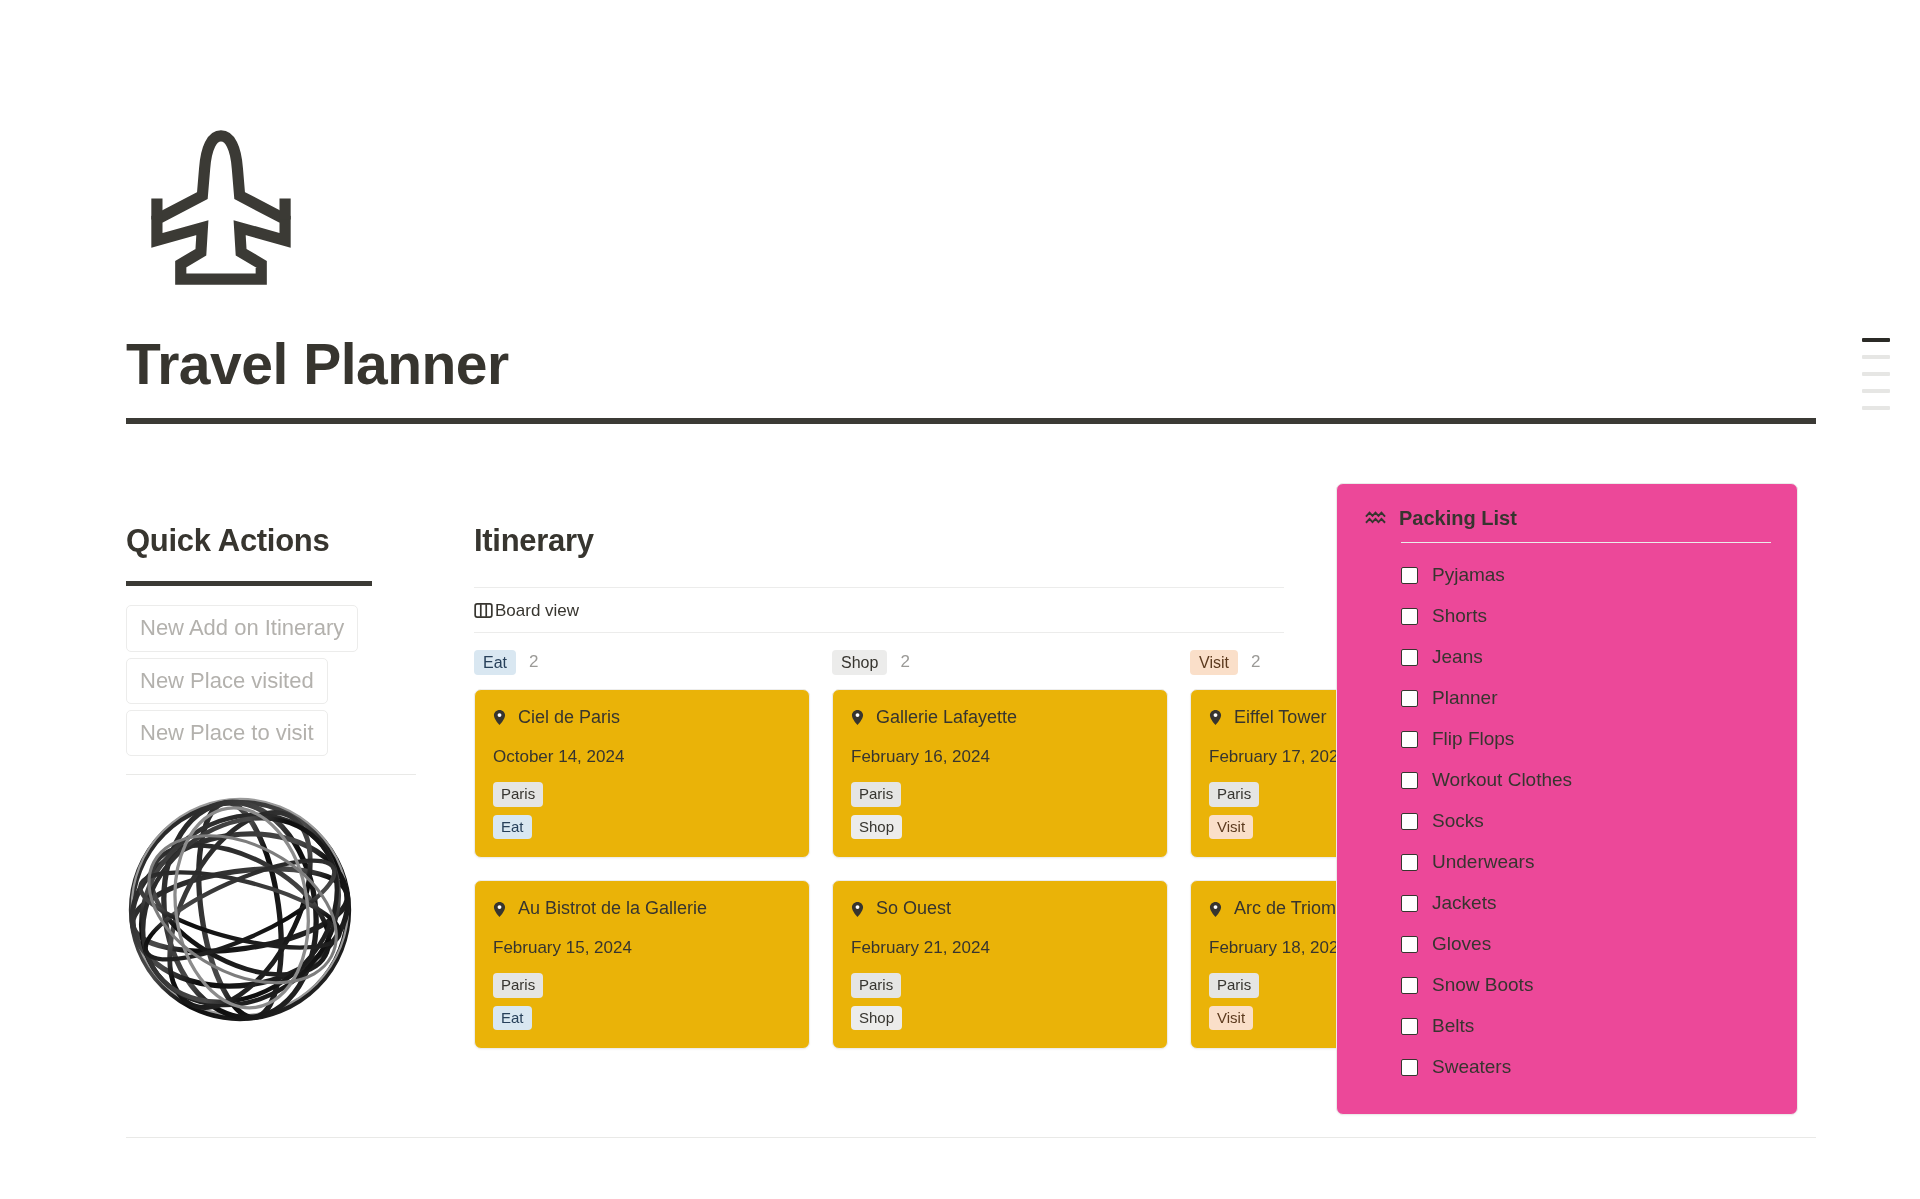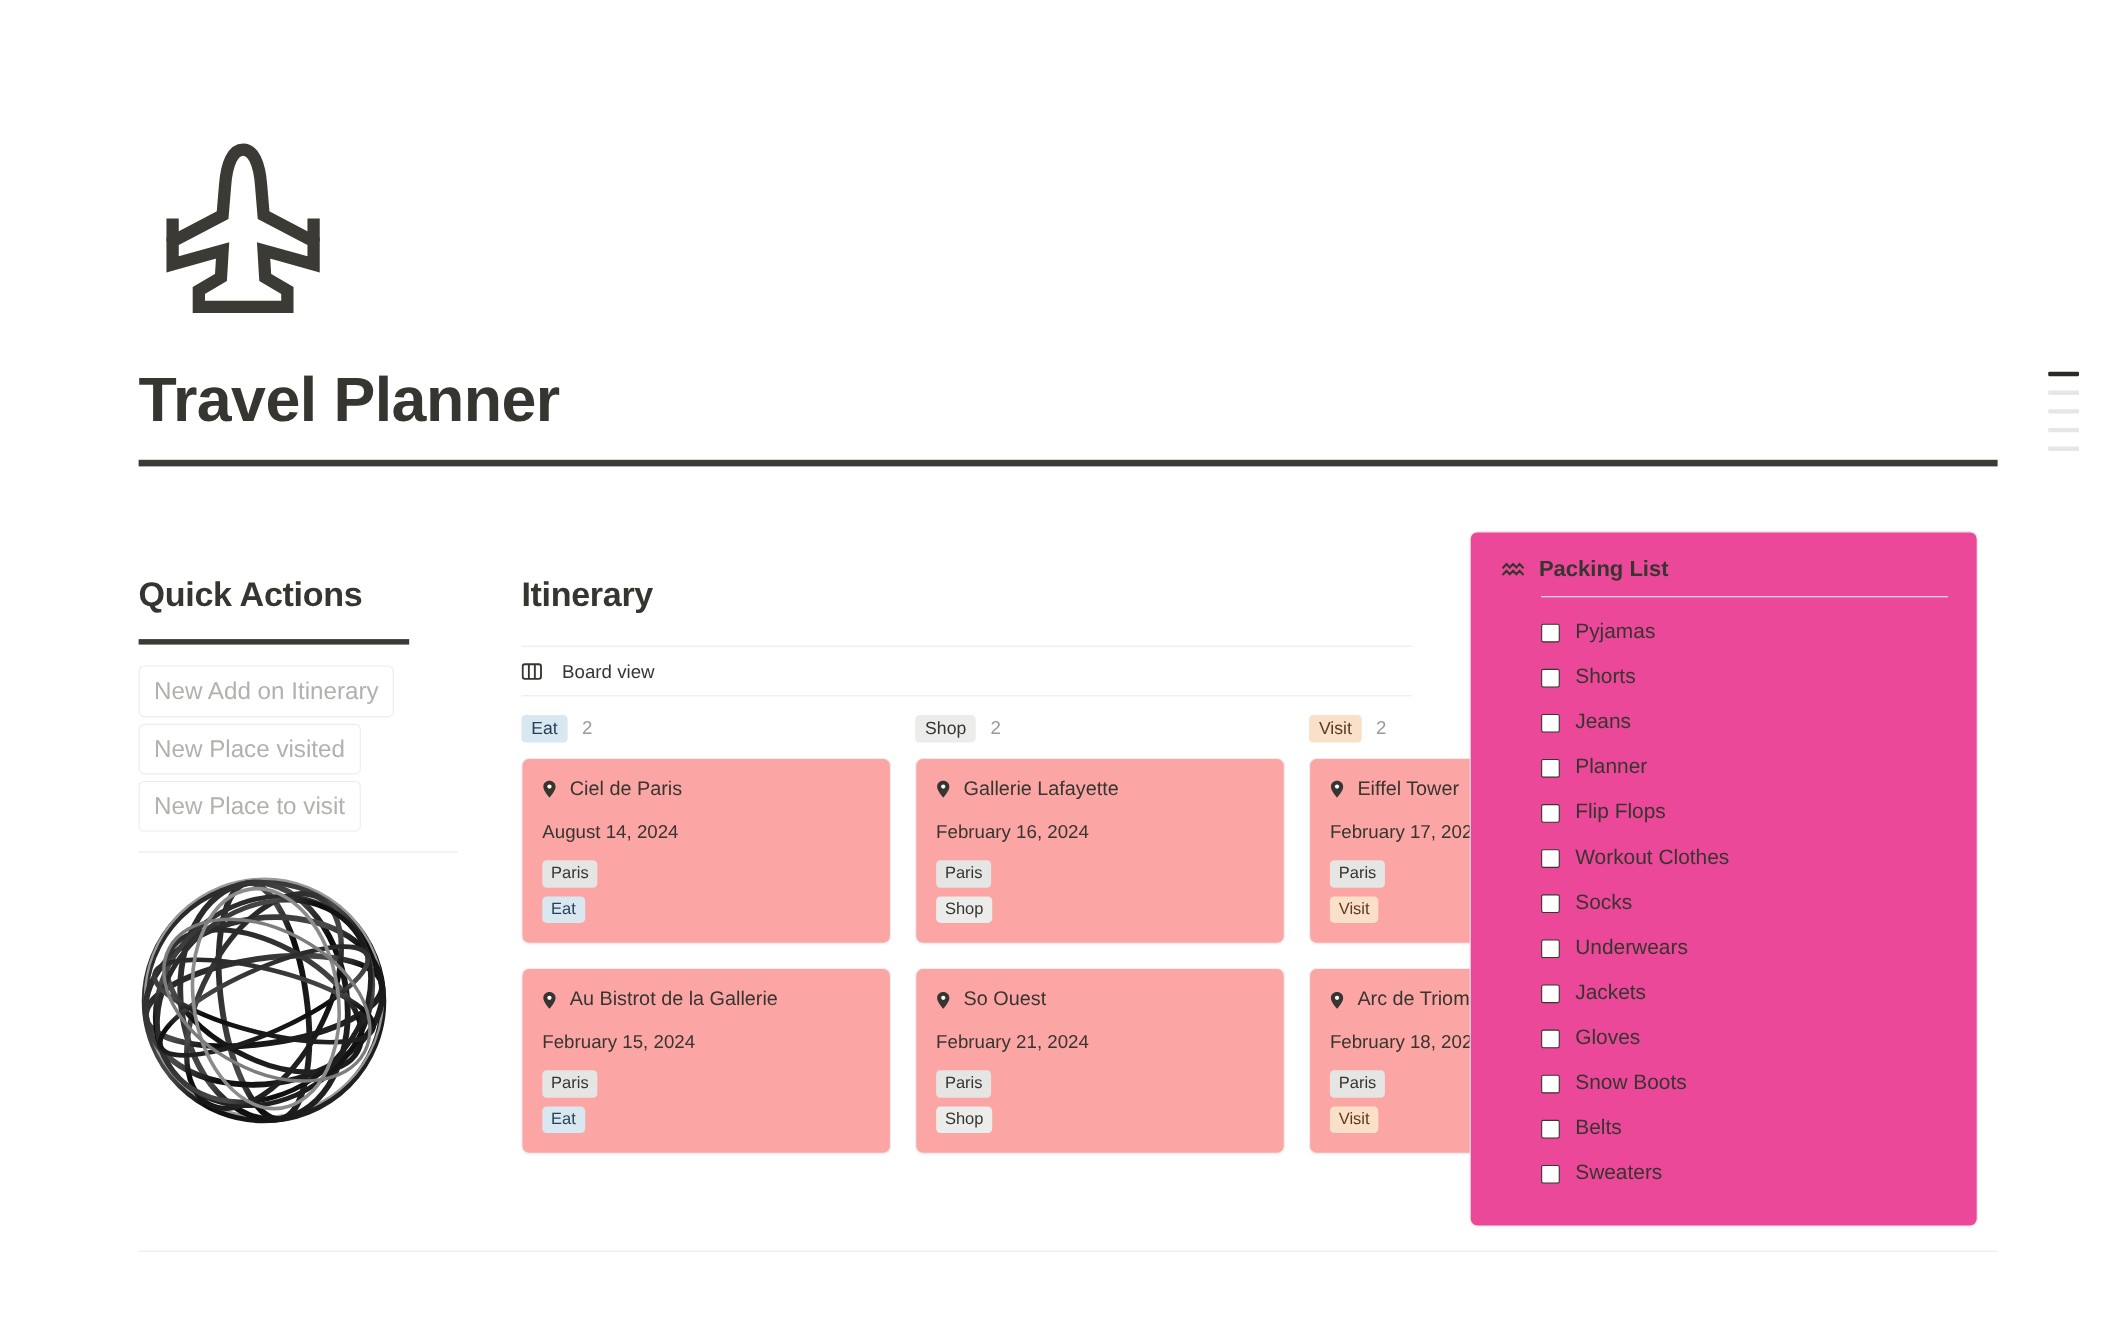--- a/index.html
+++ b/index.html
@@ -144,21 +144,21 @@
   .it-rule {
     margin-top: 28px;
     width: 810px;
     height: 1px;
     background: #ececeb;
   }
 
   .view-row {
     display: flex;
     align-items: center;
-    gap: 18px;
+    gap: 2px;
     margin-top: 14px;
     padding-bottom: 13px;
     border-bottom: 1px solid #ececeb;
     width: 810px;
   }
 
   .board-icon {
     width: 19px;
     height: 17px;
     flex: none;
@@ -205,21 +205,21 @@
   .tag-place { background: #e5e5e3; color: #37352f; }
 
   .col-count {
     font-size: 17px;
     color: #9b9a97;
   }
 
   .card {
     border: 1px solid #ededec;
     border-radius: 7px;
-    background: #fca5a5;
+    background: #eab308;
     padding: 17px 18px 18px 18px;
     margin-bottom: 22px;
     box-shadow: 0 1px 2px rgba(15,15,15,0.04);
     cursor: pointer;
   }
 
   .card-title-row {
     display: flex;
     align-items: center;
     gap: 12px;
@@ -459,21 +459,21 @@
             <span class="col-count">2</span>
           </div>
           <div class="card">
             <div class="card-title-row">
               <svg class="pin-icon" viewBox="0 0 14 18" aria-hidden="true">
                 <path d="M7 0.8C3.6 0.8 1 3.4 1 6.6c0 4.2 6 10.6 6 10.6s6-6.4 6-10.6c0-3.2-2.6-5.8-6-5.8z" fill="#37352f"></path>
                 <circle cx="7" cy="6.4" r="2.1" fill="#ffffff"></circle>
               </svg>
               <span class="card-title">Ciel de Paris</span>
             </div>
-            <div class="card-date">August 14, 2024</div>
+            <div class="card-date">October 14, 2024</div>
             <div class="card-tags">
               <span class="card-tag tag-place">Paris</span>
               <span class="card-tag tag-eat">Eat</span>
             </div>
           </div>
           <div class="card">
             <div class="card-title-row">
               <svg class="pin-icon" viewBox="0 0 14 18" aria-hidden="true">
                 <path d="M7 0.8C3.6 0.8 1 3.4 1 6.6c0 4.2 6 10.6 6 10.6s6-6.4 6-10.6c0-3.2-2.6-5.8-6-5.8z" fill="#37352f"></path>
                 <circle cx="7" cy="6.4" r="2.1" fill="#ffffff"></circle>

